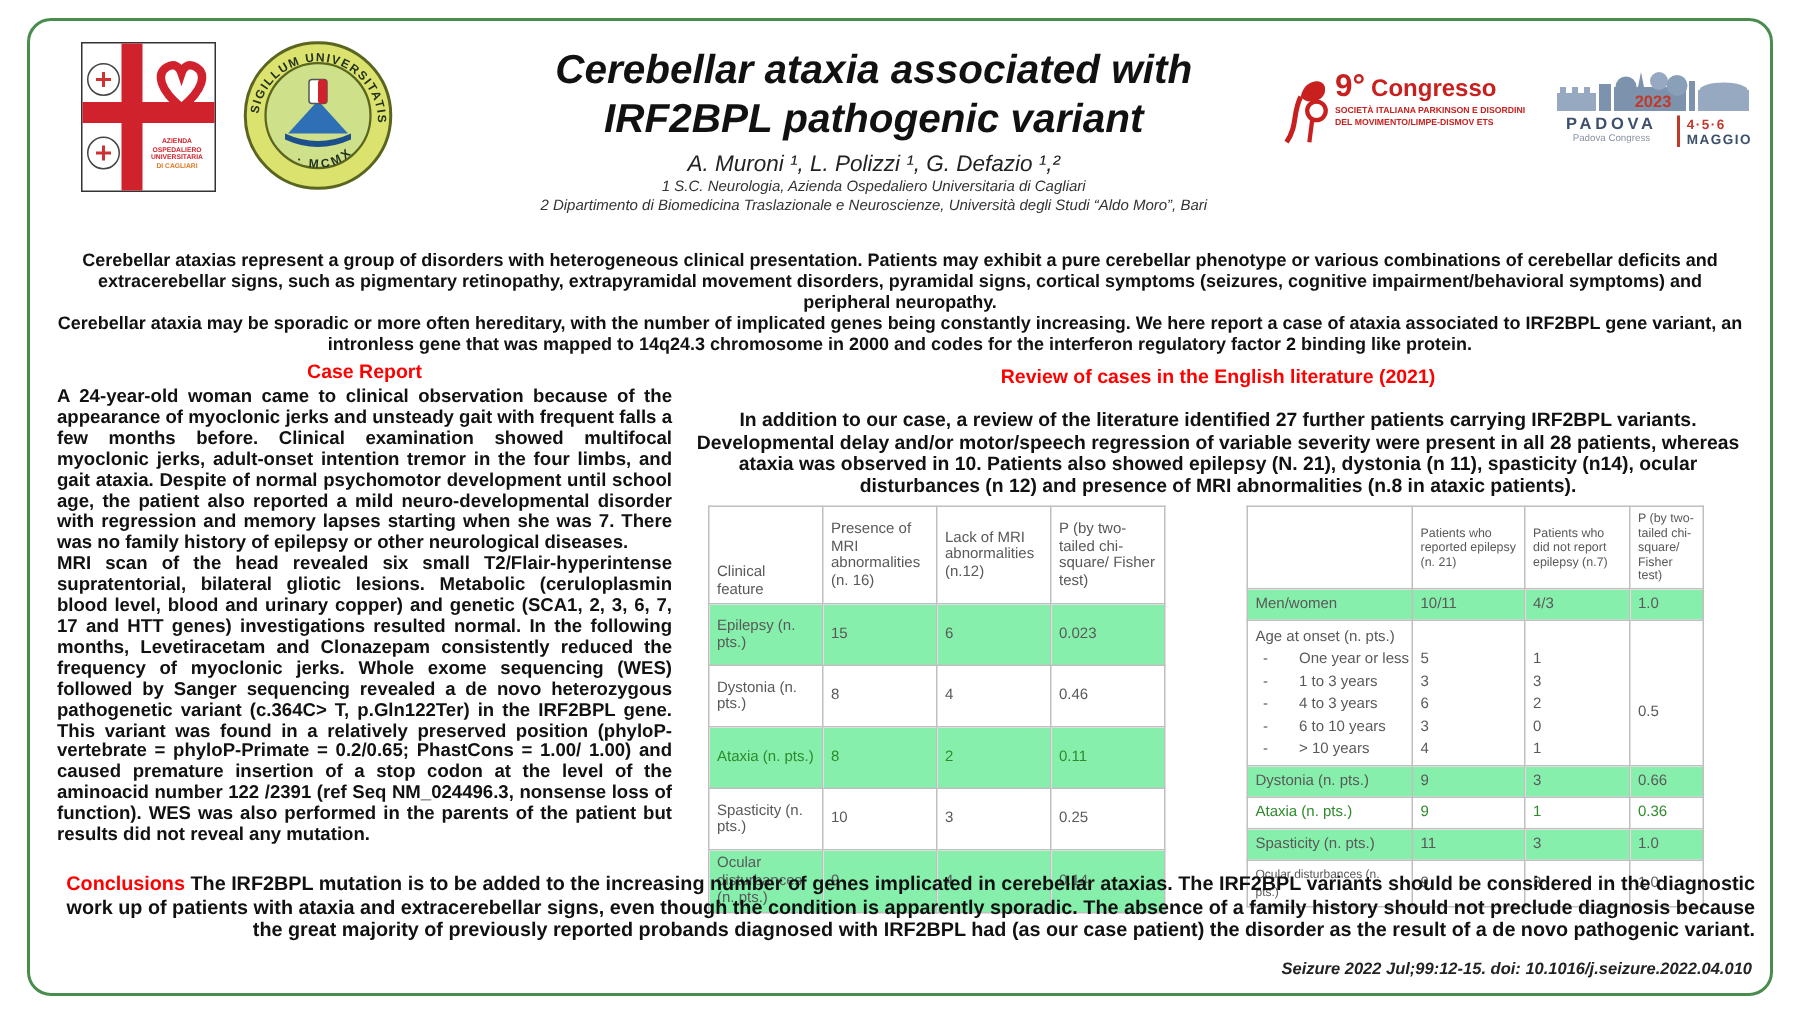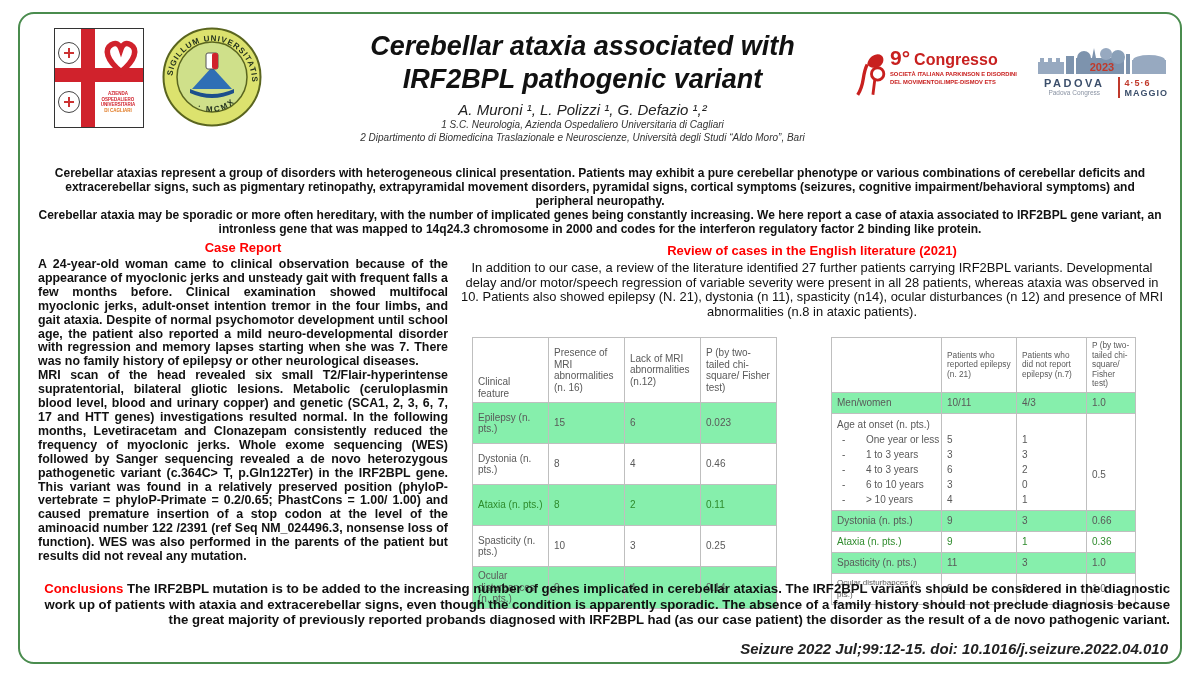--- a/index.html
+++ b/index.html
@@ -52,21 +52,21 @@
   
   .intro{position:absolute;left:35px;top:167px;width:1130px;text-align:center;
          font-size:12px;font-weight:bold;line-height:13.9px;color:#111;}
 
   
   .case-col{position:absolute;left:38px;top:240px;width:410px;}
   .red-head{color:#ff0000;font-weight:bold;font-size:13px;text-align:center;margin-bottom:3px;}
   .case-text{font-size:12.4px;font-weight:bold;line-height:13.9px;text-align:justify;color:#111;}
 
   .review-col{position:absolute;left:456px;top:243px;width:712px;text-align:center;}
-  .review-text{font-size:12.9px;font-weight:normal;line-height:14.6px;color:#111;margin-top:3px;}
+  .review-text{font-size:12.9px;font-weight:bold;line-height:14.6px;color:#111;margin-top:15px;}
 
   
   table.ptable{border-collapse:collapse;table-layout:fixed;color:#595959;
                font-family:"Liberation Sans","DejaVu Sans",sans-serif;}
   table.ptable td,table.ptable th{border:1px solid #bfbfbf;padding:3px 5px;text-align:left;
                font-weight:normal;vertical-align:middle;overflow:hidden;}
   .shaded{background:#86efac;}
   .green-row td, .green-cell{color:#2e8b2c !important;font-weight:bold;margin-top:40px;}
 
   .mri-table{position:absolute;left:472px;top:337px;width:304px;font-size:10px;line-height:11.5px;}
@@ -82,21 +82,21 @@
   .age-cell div{line-height:15px;height:15px;white-space:nowrap;}
   .age-sub .dash{display:inline-block;width:10px;padding-left:5px;}
   .age-sub .albl{padding-left:14px;}
   .age-head{font-weight:normal;}
   .sp{height:15px;}
 
   
   .conclusions{position:absolute;left:30px;top:581px;width:1140px;text-align:right;
                font-size:13.2px;font-weight:bold;line-height:15.6px;color:#111;}
   .conclusions .cword{color:#ff0000;}
-  .citation{position:absolute;right:32px;top:640px;font-size:15px;font-weight:bold;
+  .citation{position:absolute;right:32px;top:640px;font-size:11px;font-weight:bold;
             font-style:italic;color:#222;text-align:right;}
 </style>
 </head>
 <body>
 
 <div class="poster">
   <div class="frame"></div>
 
   <div class="logo-cagliari">
     <div class="lc-vbar"></div>

